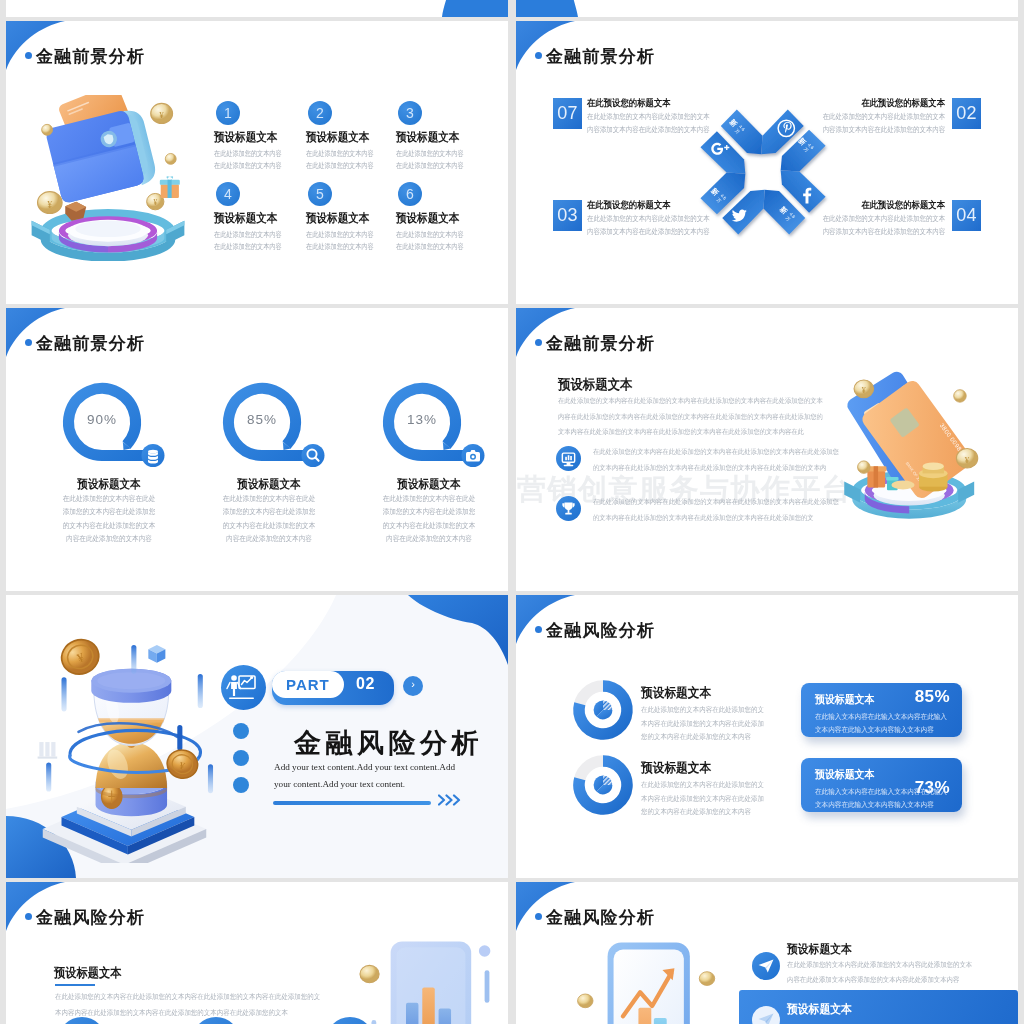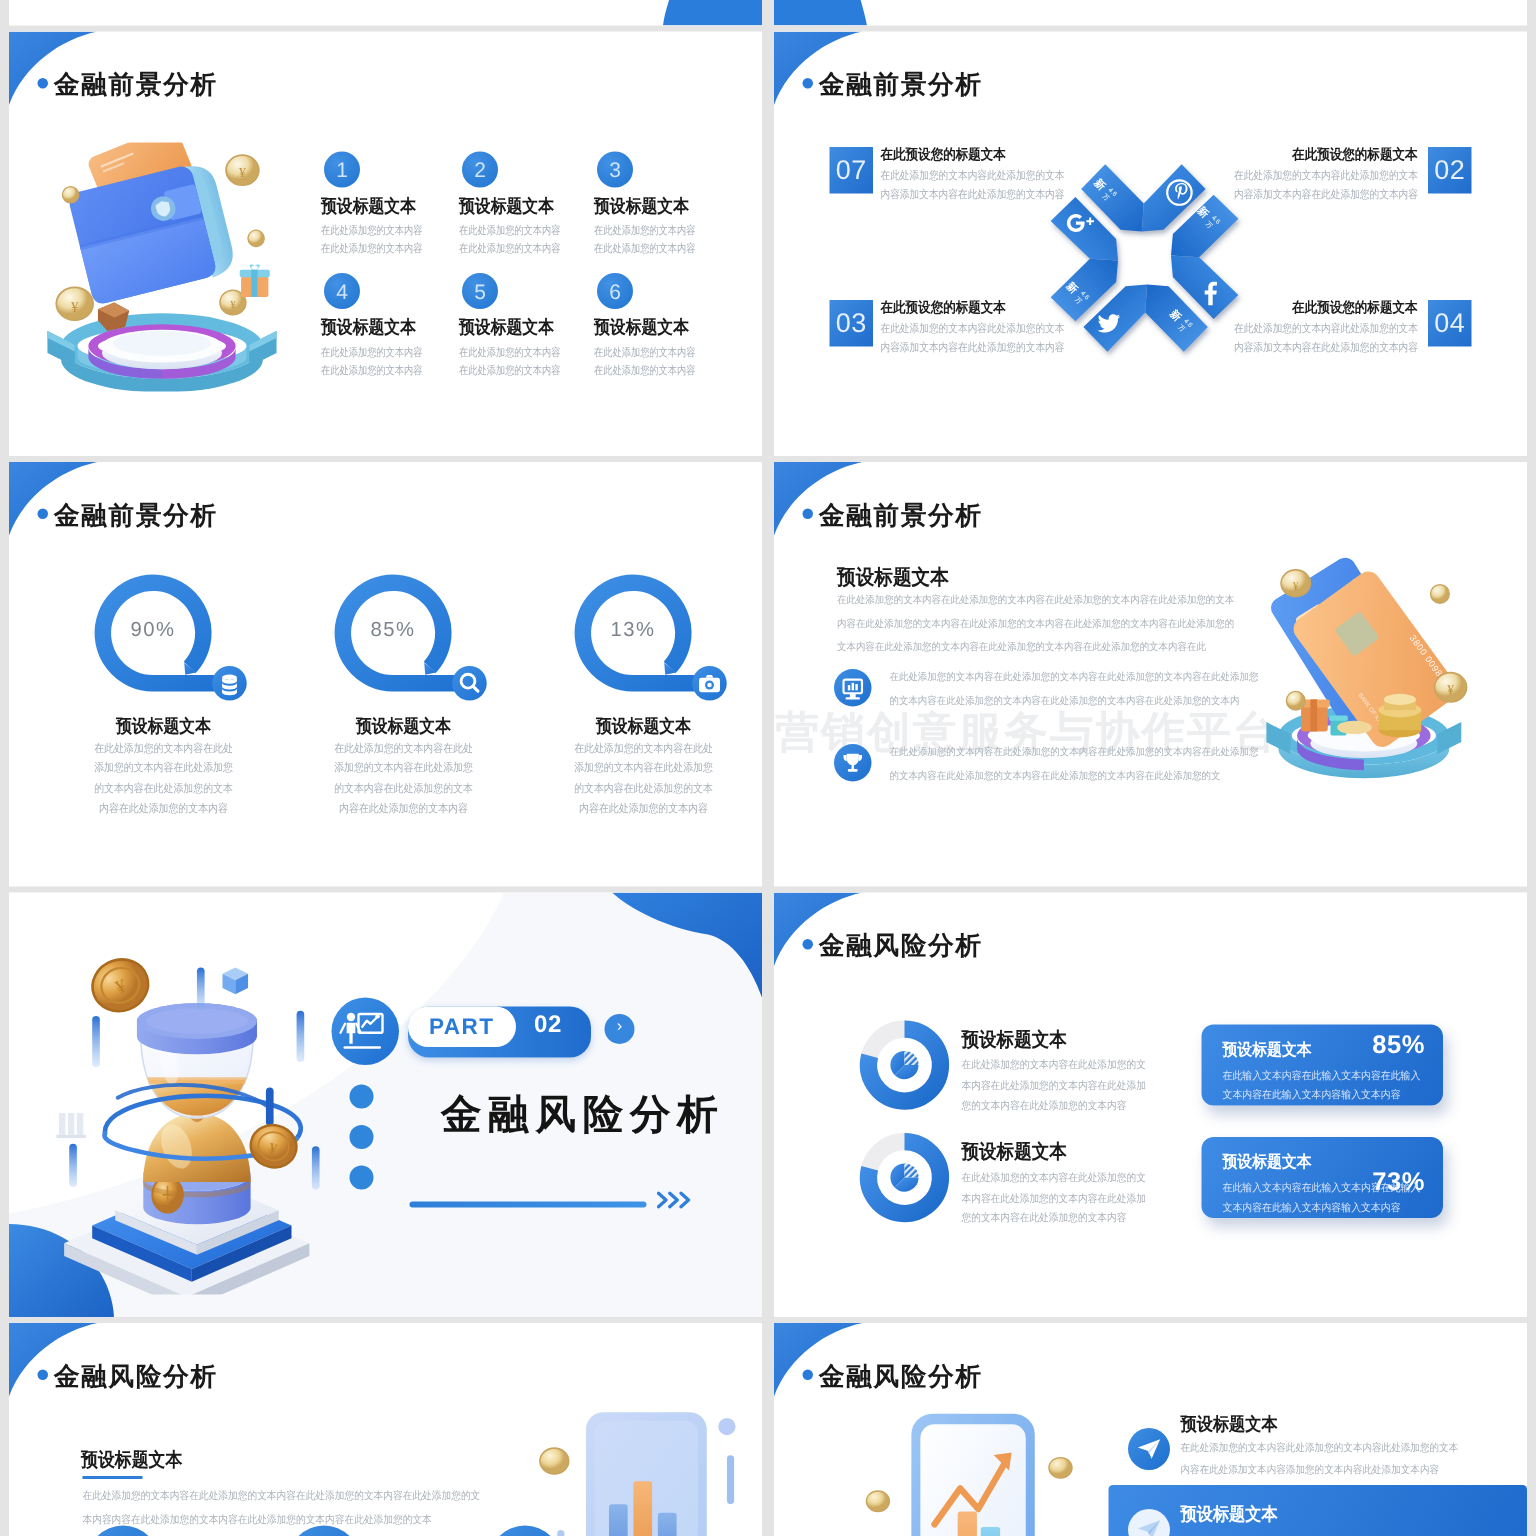--- a/index.html
+++ b/index.html
@@ -628,20 +628,21 @@
       <rect x="-14.5" y="10" width="25" height="1.6" rx=".8" fill="#fff"></rect>
     </svg>
   </div>
   <div style="position:absolute;left:266px;top:76px;width:122px;height:34px;border-radius:14px;background:linear-gradient(90deg,#3d8ee5,#1f6ccd);box-shadow:0 2px 5px rgba(40,100,190,.25)">
     <div style="position:absolute;left:0;top:0;width:72px;height:27px;border-radius:14px;background:#fff"></div>
     <div style="position:absolute;left:14px;top:5px;font-size:15px;font-weight:bold;color:#2a7bd8;letter-spacing:1px">PART</div>
     <div style="position:absolute;left:84px;top:4px;font-size:16px;font-weight:bold;color:#fff;letter-spacing:.5px">02</div>
   </div>
   <div style="position:absolute;left:397px;top:81px;width:20px;height:20px;border-radius:50%;background:#3787de;color:#fff;font-size:11px;line-height:17px;text-align:center">›</div>
   <div style="position:absolute;left:288px;top:130px;font-size:27px;font-weight:bold;color:#141414;letter-spacing:4.5px;white-space:nowrap">金融风险分析</div>
+  <div style="position:absolute;left:268px;top:164px;width:190px;font-size:9.2px;color:#2a2a2a;line-height:17px;font-family:'Liberation Serif',serif">Add your text content.Add your text content.Add your content.Add your text content.</div>
   <div style="position:absolute;left:267px;top:206px;width:158px;height:3.5px;border-radius:2px;background:linear-gradient(90deg,#2f7fda,#3f93e6)"></div>
   <svg style="position:absolute;left:432px;top:199px" width="26" height="12" viewBox="0 0 26 12">
     <path d="M1 1.5 L6 6 L1 10.5" fill="none" stroke="#2f7fda" stroke-width="2.2" stroke-linecap="round" stroke-linejoin="round"></path>
     <path d="M8.5 1.5 L13.5 6 L8.5 10.5" fill="none" stroke="#2f7fda" stroke-width="2.2" stroke-linecap="round" stroke-linejoin="round"></path>
     <path d="M16 1.5 L21 6 L16 10.5" fill="none" stroke="#2f7fda" stroke-width="2.2" stroke-linecap="round" stroke-linejoin="round"></path>
   </svg>
 
   <div style="position:absolute;left:227px;top:128px;width:16px;height:16px;border-radius:50%;background:#2f86da"></div>
   <div style="position:absolute;left:227px;top:155px;width:16px;height:16px;border-radius:50%;background:#2f86da"></div>
   <div style="position:absolute;left:227px;top:182px;width:16px;height:16px;border-radius:50%;background:#2f86da"></div>

